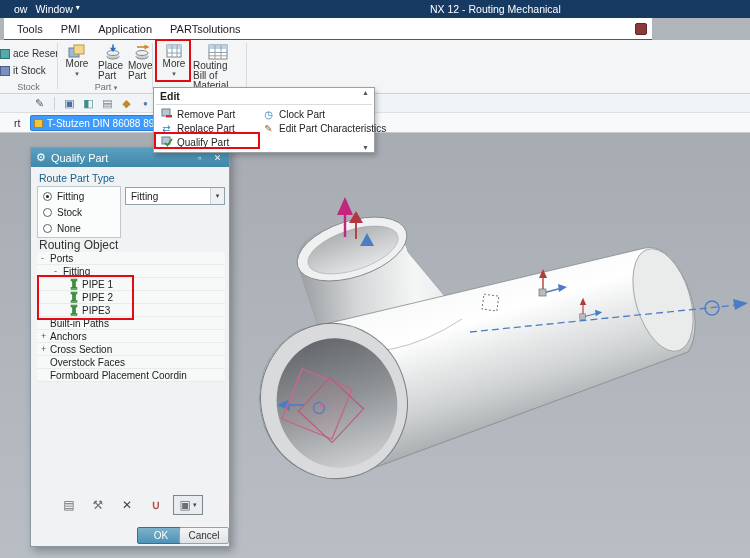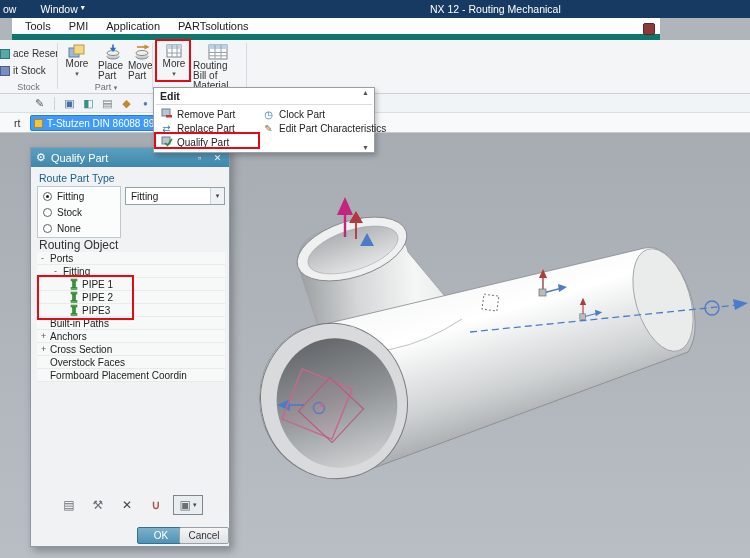--- a/index.html
+++ b/index.html
@@ -4,27 +4,27 @@
 <style>
   *{margin:0;padding:0;box-sizing:border-box;font-family:"Liberation Sans",sans-serif}
   html,body{width:750px;height:558px;overflow:hidden}
   #app{position:relative;width:750px;height:558px;background:#b0b5bb;font-size:11px;color:#222;overflow:hidden}
 
   
   .viewport{position:absolute;left:0;top:133px;width:750px;height:425px;background:linear-gradient(180deg,#a7acb3 0%,#b2b7bd 60%,#b9bec4 100%);z-index:0}
 
   
   .titlebar{position:absolute;left:0;top:0;width:750px;height:18px;background:#173a63;color:#fff;display:flex;align-items:center;font-size:10.5px;z-index:3}
-  .tb-frag{margin-left:3px}
-  .tb-menu{margin-left:24px;display:flex;gap:3px;cursor:default}
+  .tb-frag{margin-left:14px}
+  .tb-menu{margin-left:8px;display:flex;gap:3px;cursor:default}
   .tb-menu .caret{font-size:8px}
   .tb-title{position:absolute;left:430px;top:3px;font-size:10.5px}
 
   
-  .menubar{position:absolute;left:12px;top:18px;width:648px;height:22px;background:#ffffff;border-bottom:6px solid #0f766e;display:flex;align-items:center;padding-left:4px;z-index:3}
+  .menubar{position:absolute;left:4px;top:18px;width:648px;height:22px;background:#ffffff;border-bottom:1px solid #0f766e;display:flex;align-items:center;padding-left:4px;z-index:3}
   .mtab{padding:3px 9px;font-size:11px;color:#1c1c1e;cursor:default}
   .mb-right-icon{position:absolute;right:5px;top:5px;width:12px;height:12px;background:#8b3a3a;border:1px solid #5f2626;border-radius:2px}
 
   
   .ribbon{position:absolute;left:0;top:40px;width:750px;height:54px;background:#f4f5f6;border-bottom:1px solid #cdd1d4;z-index:3}
   .rb-small{position:absolute;left:0;width:57px;height:15px;display:flex;align-items:center;gap:3px;font-size:10px;color:#333;white-space:nowrap;overflow:hidden}
   .rb-ico{width:10px;height:10px;display:inline-block;flex:none}
   .rb-ico.teal{background:#57a8a8;border:1px solid #2e7676}
   .rb-ico.steel{background:#7a8fbf;border:1px solid #4a5f8f}
   .rb-group-label{position:absolute;top:42px;font-size:9px;color:#6b7075;text-align:center}

